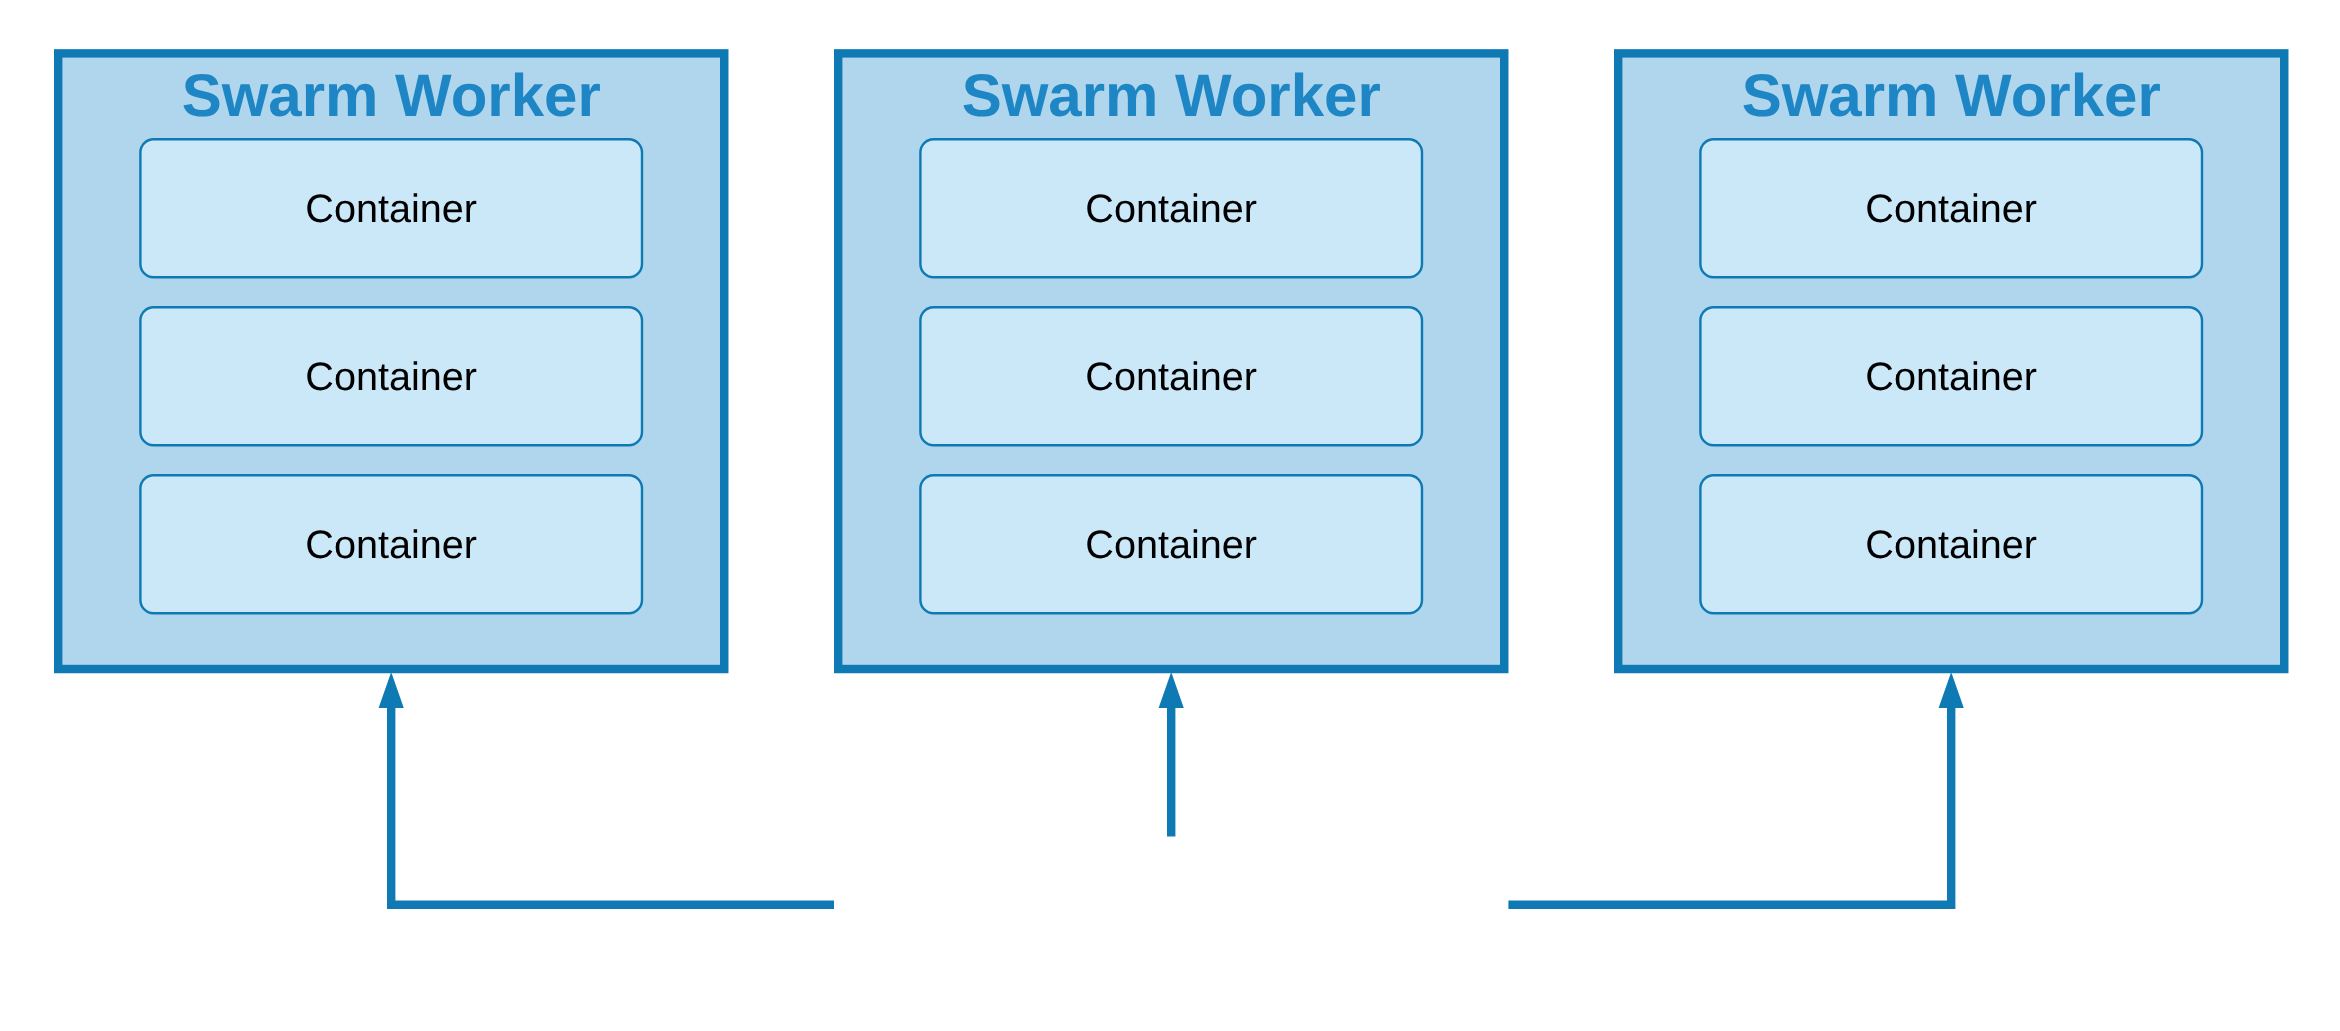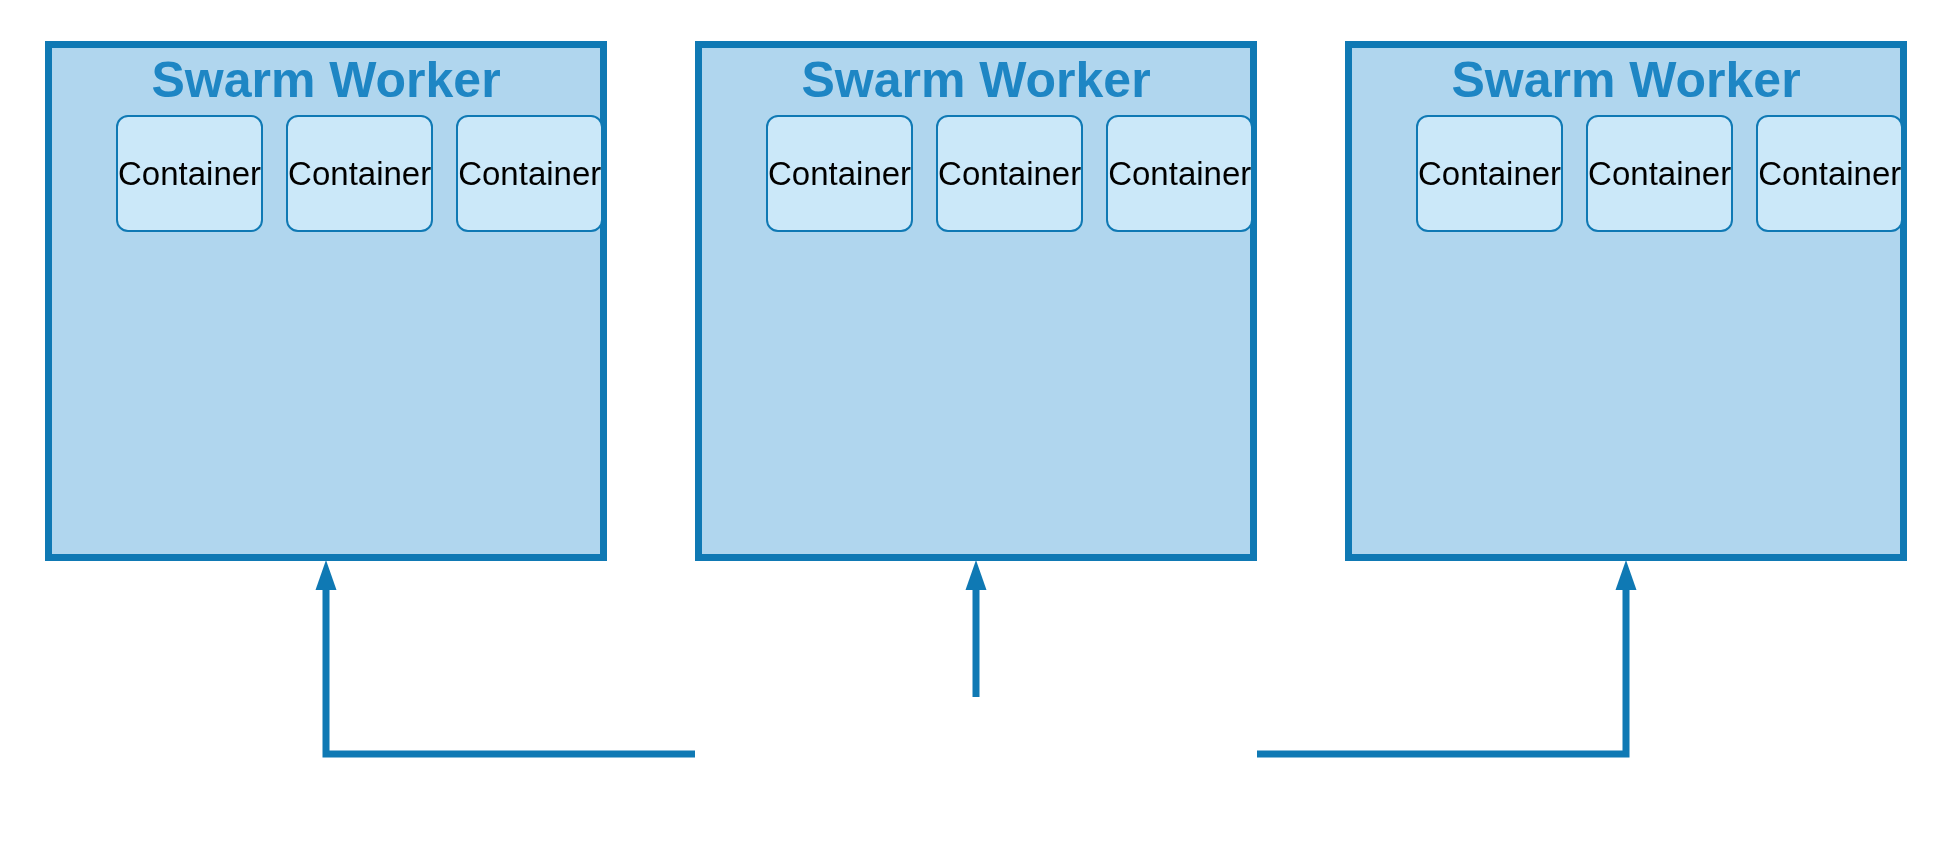--- a/index.html
+++ b/index.html
@@ -54,21 +54,21 @@
   .worker-title {
     height: 67px;
     line-height: 64px;
     font-size: 50px;
     font-weight: bold;
     color: var(--worker-title-text, #1e86c4);
     white-space: nowrap;
   }
   .containers {
     display: flex;
-    flex-direction: row;
+    flex-direction: column;
     gap: 23px;
     width: 420px;
   }
   .container-box {
     height: 117px;
     box-sizing: border-box;
     background: var(--container-fill, #cbe8f9);
     border: 2px solid var(--border, #0f79b4);
     border-radius: 12px;
     display: flex;

